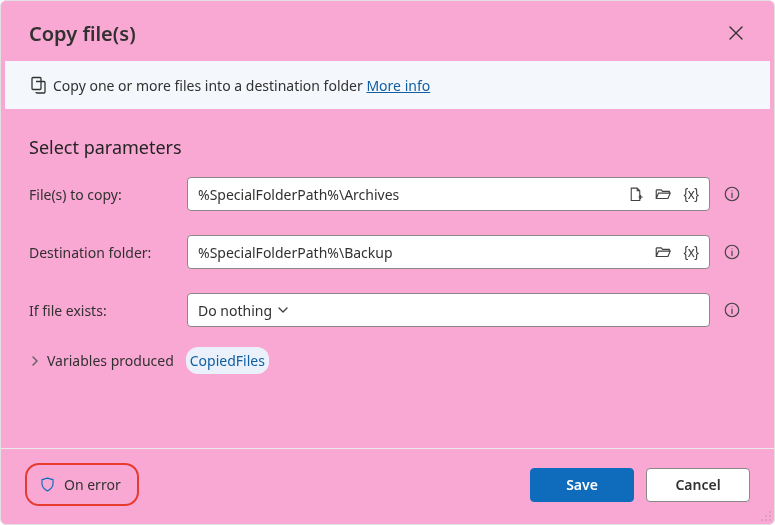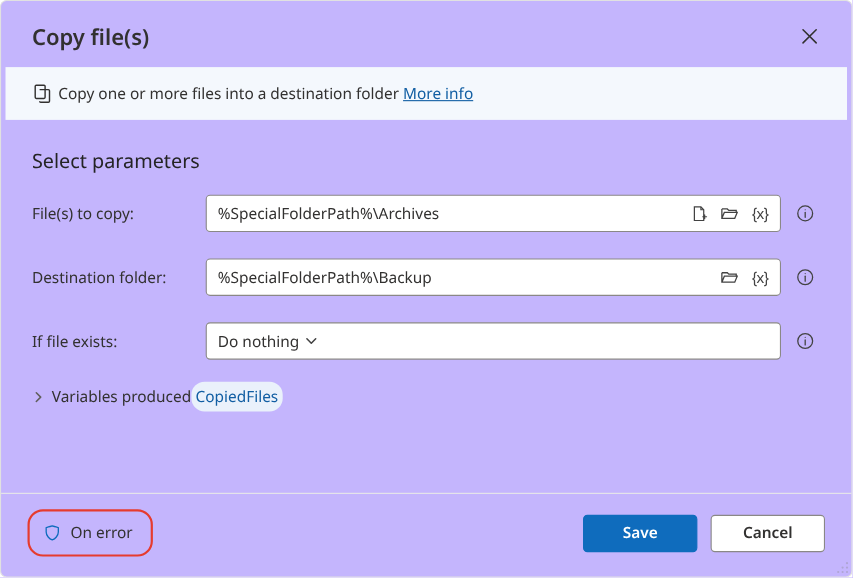--- a/index.html
+++ b/index.html
@@ -13,21 +13,21 @@
     height: 525px;
     overflow: hidden;
   }
   .dialog {
     width: 775px;
     height: 525px;
     border: 1px solid #e1e1e1;
     border-radius: 6px;
     display: flex;
     flex-direction: column;
-    background: #c4b5fd;
+    background: #f9a8d4;
     position: relative;
   }
 
   
   .dlg-header {
     display: flex;
     align-items: center;
     justify-content: space-between;
     padding: 16px 22px 6px 28px;
   }
@@ -124,21 +124,21 @@
   .info-icon-btn { width: 28px; }
   .info-icon-btn svg { stroke: #424242; }
 
   .select-input { cursor: pointer; }
   .select-value { color: #323130; }
 
   
   .vars-row {
     display: flex;
     align-items: center;
-    gap: 0;
+    gap: 12px;
     margin-top: -4px;
     margin-bottom: 32px;
   }
   .vars-toggle {
     display: flex;
     align-items: center;
     gap: 6px;
     cursor: pointer;
     font-size: 14px;
     color: #323130;

